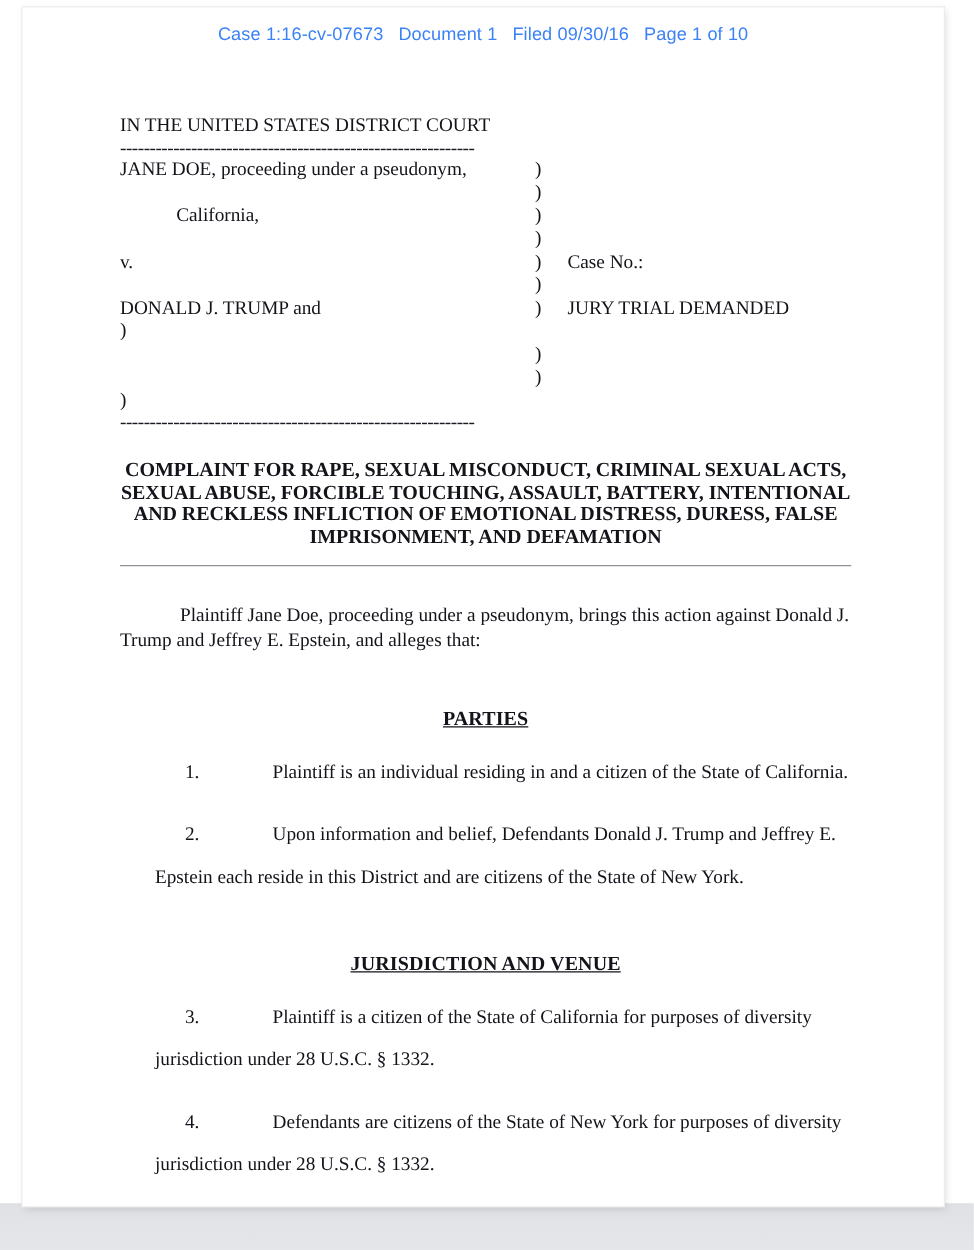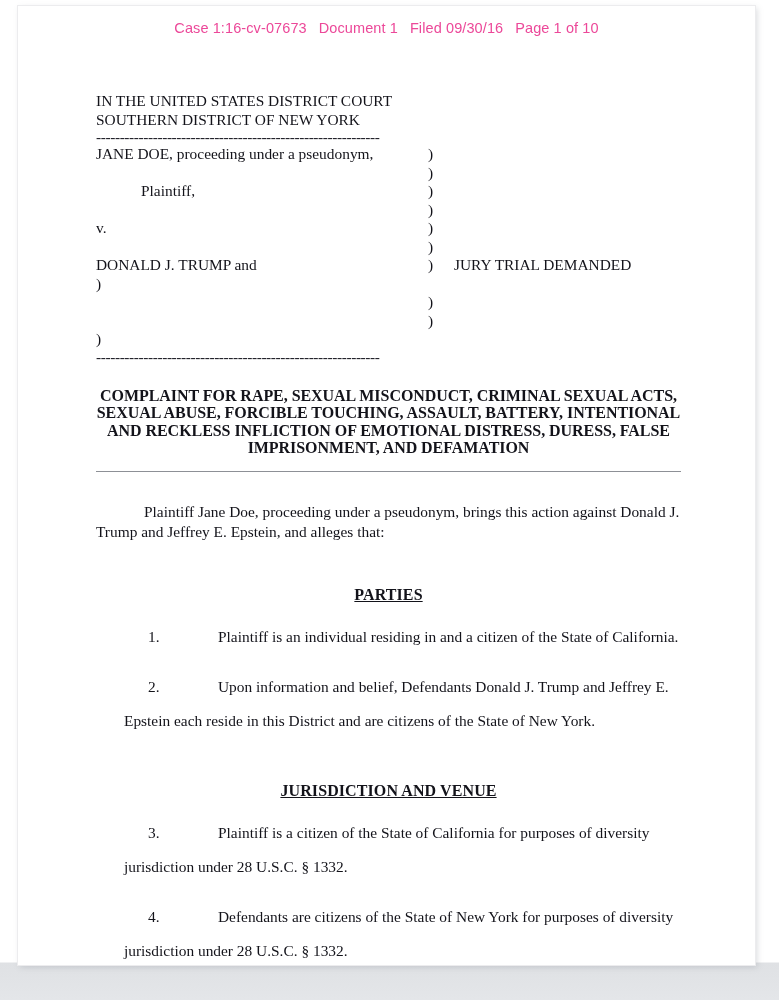--- a/index.html
+++ b/index.html
@@ -40,21 +40,21 @@
 
   
   .ecf-header {
     position: absolute;
     left: 0;
     top: 14px;
     width: 737px;
     text-align: center;
     font-family: "Liberation Sans", "DejaVu Sans", sans-serif;
     font-size: 14.5px;
-    color: #ec4899;
+    color: #3b82f6;
     letter-spacing: 0.1px;
     white-space: nowrap;
   }
   .ecf-header span { margin: 0 6px; }
 
   
   .content {
     position: absolute;
     left: 78px;
     top: 86px;
@@ -157,53 +157,53 @@
 <div class="viewer">
   <div class="page">
 
     <div class="ecf-header">
       <span>Case 1:16-cv-07673</span><span>Document 1</span><span>Filed 09/30/16</span><span>Page 1 of 10</span>
     </div>
 
     <div class="content">
 
       <div class="court-line">IN THE UNITED STATES DISTRICT COURT</div>
-      <div class="court-line">SOUTHERN DISTRICT OF NEW YORK</div>
 
       <div class="rule-dashed">------------------------------------------------------------</div>
 
       <div class="caption">
 
         <div class="cap-row">
           <div class="cap-left">JANE DOE, proceeding under a pseudonym,</div>
           <div class="cap-paren">)</div>
           <div class="cap-right"></div>
         </div>
 
         <div class="cap-row">
           <div class="cap-left"></div>
           <div class="cap-paren">)</div>
           <div class="cap-right"></div>
         </div>
 
         <div class="cap-row">
-          <div class="cap-left"><span class="indent-tab"></span><span>Plaintiff,</span></div>
+          <div class="cap-left"><span class="indent-tab"></span><span>California,</span></div>
           <div class="cap-paren">)</div>
           <div class="cap-right"></div>
         </div>
 
         <div class="cap-row">
           <div class="cap-left"></div>
           <div class="cap-paren">)</div>
           <div class="cap-right"></div>
         </div>
 
         <div class="cap-row">
           <div class="cap-left">v.</div>
           <div class="cap-paren">)</div>
+          <div class="cap-right">Case No.:</div>
         </div>
 
         <div class="cap-row">
           <div class="cap-left"></div>
           <div class="cap-paren">)</div>
           <div class="cap-right"></div>
         </div>
 
         <div class="cap-row">
           <div class="cap-left">DONALD J. TRUMP and</div>

